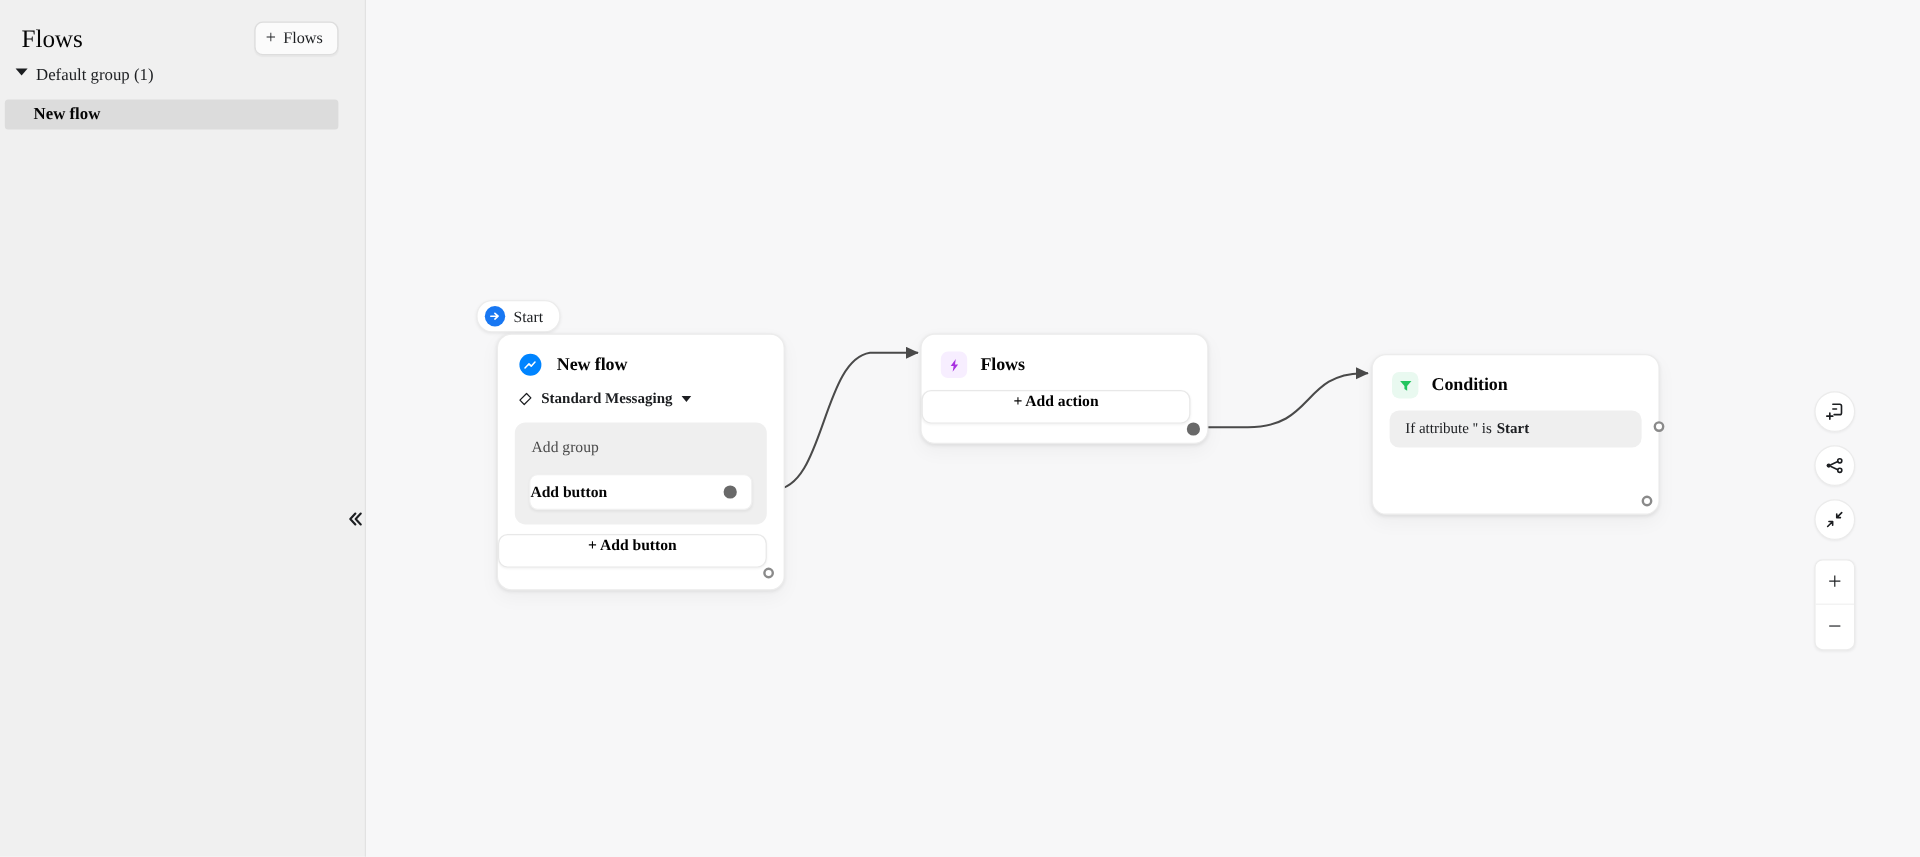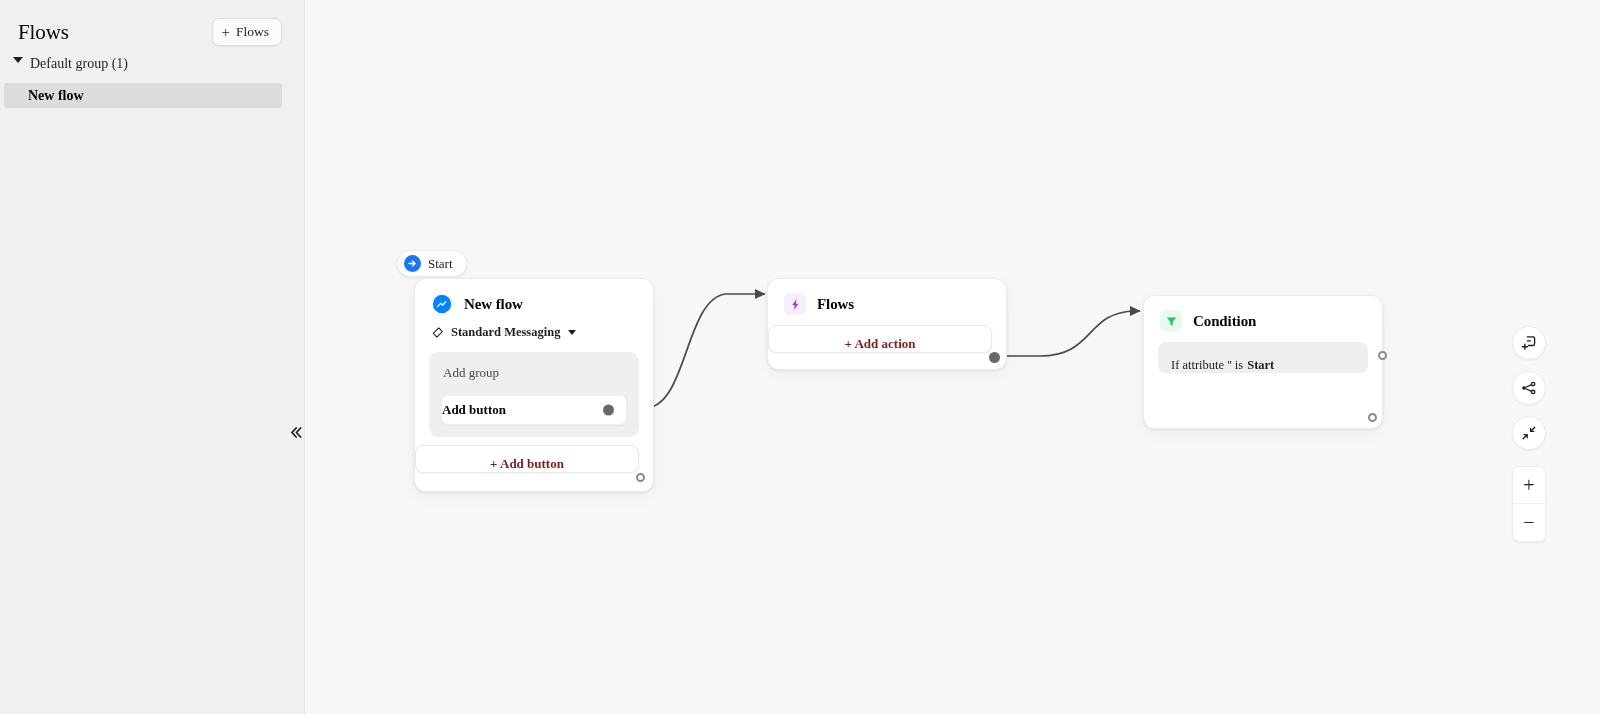--- a/index.html
+++ b/index.html
@@ -130,32 +130,32 @@
     cursor: pointer;
     box-shadow: 0 1px 2px rgba(0,0,0,0.05);
   }
 
   .outline-btn {
     margin: 0 14px 14px 0;
     background: #ffffff;
     border: 1px solid #e8e8e8;
     border-radius: 8px;
     height: 28px;
-    display: flex; align-items: flex-end; justify-content: center;
-    font-size: 13px; font-weight: 700; color: #7f1d1d;
+    display: flex; align-items: flex-start; justify-content: center;
+    font-size: 13px; font-weight: 700; color: #000000;
     cursor: pointer;
     box-shadow: 0 1px 2px rgba(0,0,0,0.05);
   }
 
   .cond-row {
     margin: 0 14px 8px 14px;
     background: #efefef;
     border-radius: 8px;
     height: 31px;
-    display: flex; align-items: flex-end;
+    display: flex; align-items: center;
     padding-left: 13px;
     font-size: 12.5px; color: #1c1e21;
     cursor: pointer;
   }
   .cond-row b { font-weight: 700; margin-left: 4px; }
 
   
   .handle { position: absolute; border-radius: 50%; }
   .handle.filled { width: 11px; height: 11px; background: #696969; }
   .handle.hollow {

